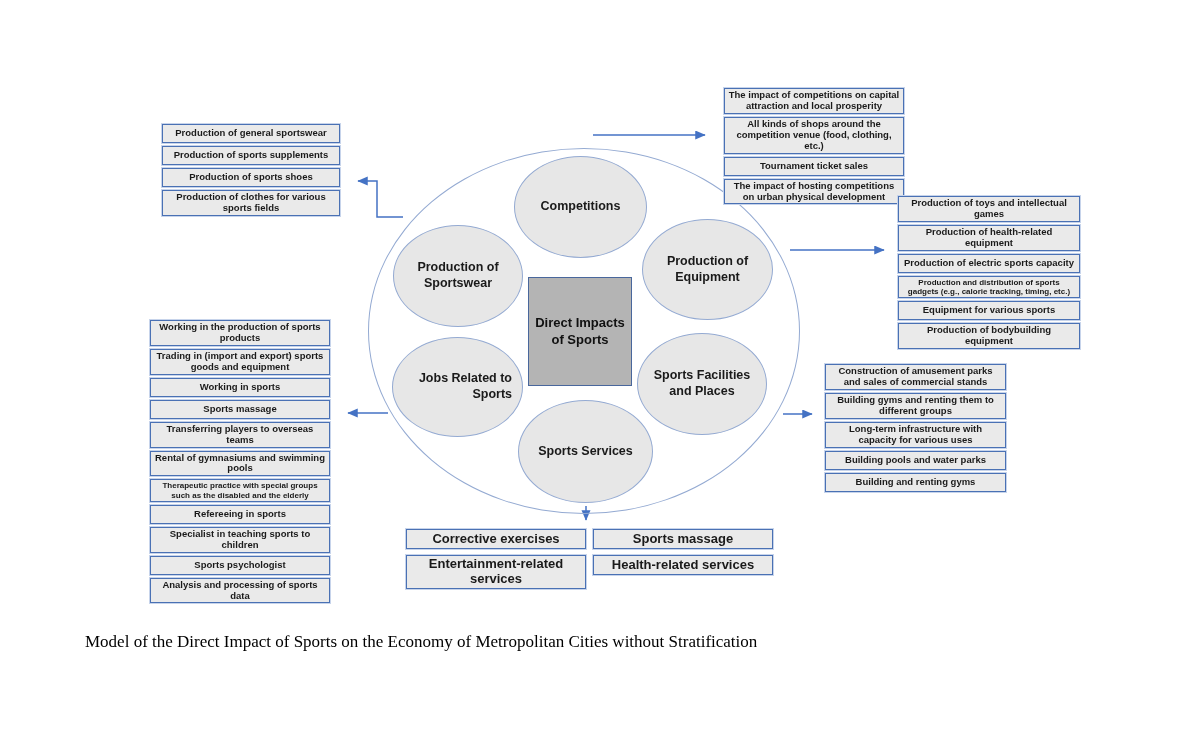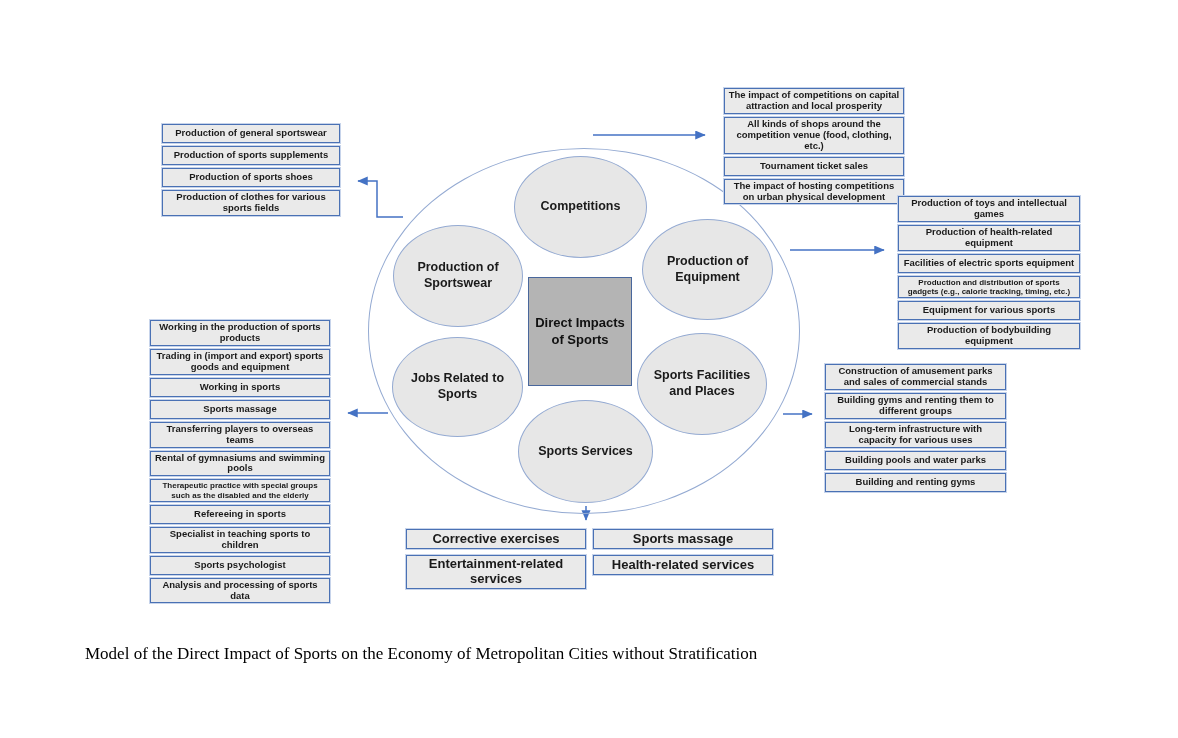--- a/index.html
+++ b/index.html
@@ -18,21 +18,21 @@
   .node {
     position:absolute; border-radius:50%;
     background:#e7e7e7; border:1.5px solid #94aad2;
     display:flex; align-items:center; justify-content:center; text-align:center;
     font-weight:bold; font-size:12.5px; line-height:1.25; color:#1a1a1a;
     padding:0 10px; box-sizing:border-box;
   }
   .node-competitions { left:514px; top:156px; width:133px; height:102px;align-items:center; }
   .node-sportswear   { left:393px; top:225px; width:130px; height:102px; }
   .node-equipment    { left:642px; top:219px; width:131px; height:101px; }
-  .node-jobs         { left:392px; top:337px; width:131px; height:100px; }
+  .node-jobs         { left:392px; top:337px; width:131px; height:100px;text-align:right; }
   .node-facilities   { left:637px; top:333px; width:130px; height:102px; }
   .node-services     { left:518px; top:400px; width:135px; height:103px; }
 
   
   .hub {
     position:absolute; left:528px; top:277px; width:104px; height:109px;
     background:#b4b4b4; border:1px solid #49679c;
     display:flex; align-items:center; justify-content:center; text-align:center;
     font-weight:bold; font-size:13px; line-height:1.3; color:#111;
     padding:13px 6px; box-sizing:border-box;
@@ -51,21 +51,21 @@
   .g-competitions   { left:724px; top:88px;  width:180px; }
   .g-equipment      { left:898px; top:196px; width:182px; }
   .g-jobs           { left:150px; top:320px; width:180px; }
   .g-facilities     { left:825px; top:364px; width:181px; }
   .g-services-left  { left:406px; top:529px; width:180px; gap:6px; }
   .g-services-right { left:593px; top:529px; width:180px; gap:6px; }
   .g-services-left .item, .g-services-right .item { font-size:13px; min-height:20px; }
 
   .caption {
     position:absolute; left:85px; top:632px; width:900px;
-    font-family:"Liberation Serif", serif; font-size:17px; color:#000;margin-top:12px;
+    font-family:"Liberation Serif", serif; font-size:17px; color:#000;
   }
 </style>
 </head>
 <body>
 
 <div class="canvas">
 
   <svg class="connectors" width="1178" height="738" viewBox="0 0 1178 738">
     <defs>
       <marker id="arr" markerWidth="9" markerHeight="8" refX="6.5" refY="3" orient="auto">
@@ -141,21 +141,21 @@
 
   <div class="group g-equipment">
 
   <div class="item">
         <span>Production of toys and intellectual games</span>
       </div>
       <div class="item">
         <span>Production of health-related equipment</span>
       </div>
       <div class="item">
-        <span>Facilities of electric sports equipment</span>
+        <span>Production of electric sports capacity</span>
       </div>
       <div class="item small">
         <span>Production and distribution of sports gadgets (e.g., calorie tracking, timing, etc.)</span>
       </div>
       <div class="item">
         <span>Equipment for various sports</span>
       </div>
       <div class="item">
         <span>Production of bodybuilding equipment</span>
       </div>

